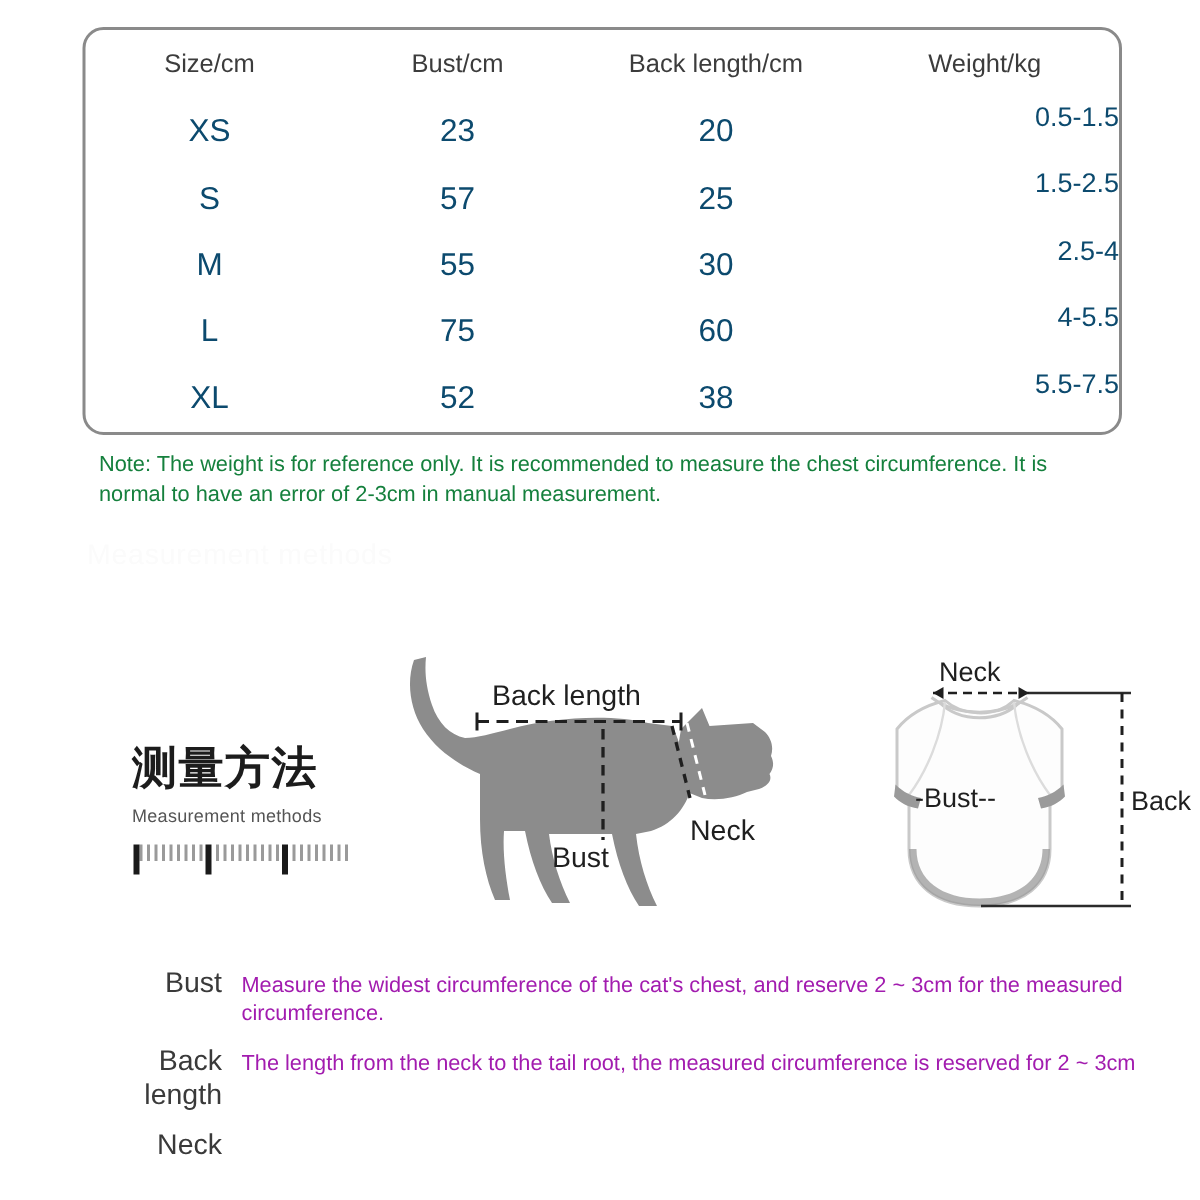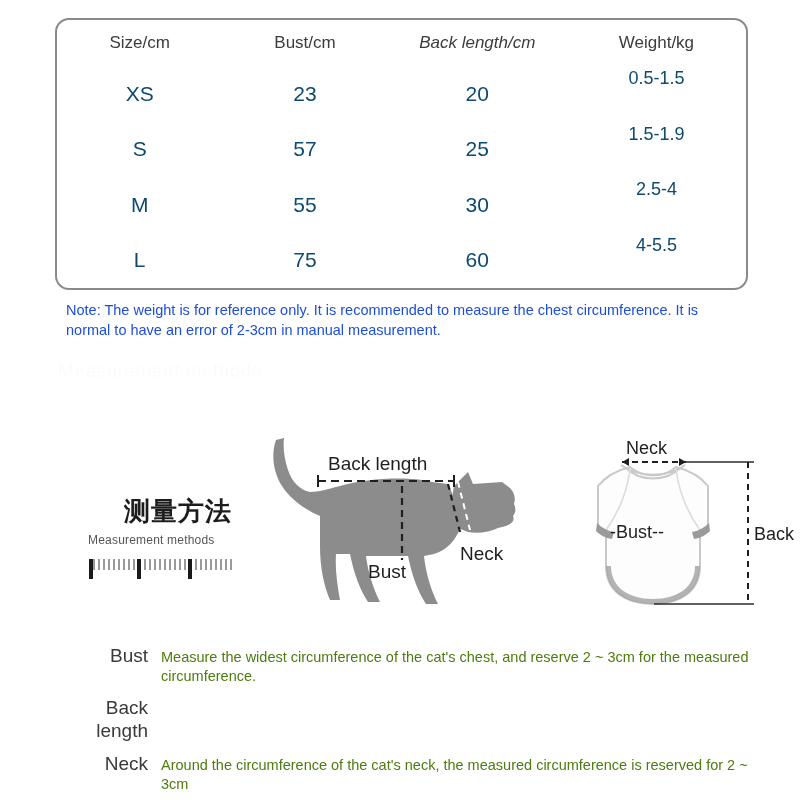--- a/index.html
+++ b/index.html
@@ -49,35 +49,36 @@
   .size-table tbody td {
     font-size: 21px;
     height: 41px;
     vertical-align: middle;
     color: #0c4a6e;
   }
   .size-table tbody td.weight-cell {
     font-size: 18px;
     vertical-align: top;
     padding-top: 2px;
+    text-align: right;
   }
   .col-size   { width: 24%; }
   .col-bust   { width: 24%; }
-  .col-back   { width: 26%; font-style: italic; }
+  .col-back   { width: 26%; }
   .col-weight { width: 26%; }
 
   
   .note {
     position: absolute;
     left: 66px;
     top: 300px;
     width: 680px;
     font-size: 14.5px;
     line-height: 1.38;
-    color: #1d4ed8;
+    color: #15803d;
   }
 
   
   .watermark {
     position: absolute;
     left: 58px;
     top: 360px;
     width: 700px;
     font-size: 19px;
     color: #fbfbfb;
@@ -86,26 +87,25 @@
   }
 
   
   .mm-block {
     position: absolute;
     left: 88px;
     top: 498px;
     width: 180px;
   }
   .mm-title-cn {
-    font-size: 26px;
+    font-size: 30px;
     font-weight: bold;
     color: #1c1c1c;
     letter-spacing: 1px;
     line-height: 1;
-    margin-left: 36px;
   }
   .mm-title-en {
     margin-top: 9px;
     font-size: 12px;
     color: #555555;
     letter-spacing: 0.2px;
   }
   .mm-ruler {
     margin-top: 10px;
   }
@@ -146,21 +146,21 @@
     font-size: 19px;
     color: #3a3a3a;
     line-height: 1.18;
     padding-top: 2px;
   }
   .def-desc {
     flex: 1;
     padding-left: 13px;
     font-size: 14.5px;
     line-height: 1.32;
-    color: #4d7c0f;
+    color: #a21caf;
     padding-top: 5px;
   }
 </style>
 </head>
 <body>
 
 <div class="size-table-box">
   <table class="size-table">
     <thead>
       <tr>
@@ -174,33 +174,39 @@
       <tr>
         <td>XS</td>
         <td>23</td>
         <td>20</td>
         <td class="weight-cell">0.5-1.5</td>
       </tr>
       <tr>
         <td>S</td>
         <td>57</td>
         <td>25</td>
-        <td class="weight-cell">1.5-1.9</td>
+        <td class="weight-cell">1.5-2.5</td>
       </tr>
       <tr>
         <td>M</td>
         <td>55</td>
         <td>30</td>
         <td class="weight-cell">2.5-4</td>
       </tr>
       <tr>
         <td>L</td>
         <td>75</td>
         <td>60</td>
         <td class="weight-cell">4-5.5</td>
+      </tr>
+      <tr>
+        <td>XL</td>
+        <td>52</td>
+        <td>38</td>
+        <td class="weight-cell">5.5-7.5</td>
       </tr>
     </tbody>
   </table>
 </div>
 
 <div class="note">Note: The weight is for reference only. It is recommended to measure the chest circumference. It is normal to have an error of 2-3cm in manual measurement.</div>
 
 <div class="watermark">Measurement methods</div>
 
 <div class="mm-block">
@@ -353,18 +359,18 @@
   </svg>
 </div>
 
 <div class="defs">
   <div class="def-row">
     <div class="def-term">Bust</div>
     <div class="def-desc">Measure the widest circumference of the cat's chest, and reserve 2 ~ 3cm for the measured circumference.</div>
   </div>
   <div class="def-row">
     <div class="def-term">Back length</div>
+    <div class="def-desc">The length from the neck to the tail root, the measured circumference is reserved for 2 ~ 3cm</div>
   </div>
   <div class="def-row">
     <div class="def-term">Neck</div>
-    <div class="def-desc">Around the circumference of the cat's neck, the measured circumference is reserved for 2 ~ 3cm</div>
   </div>
 </div>
 
 </body></html>

